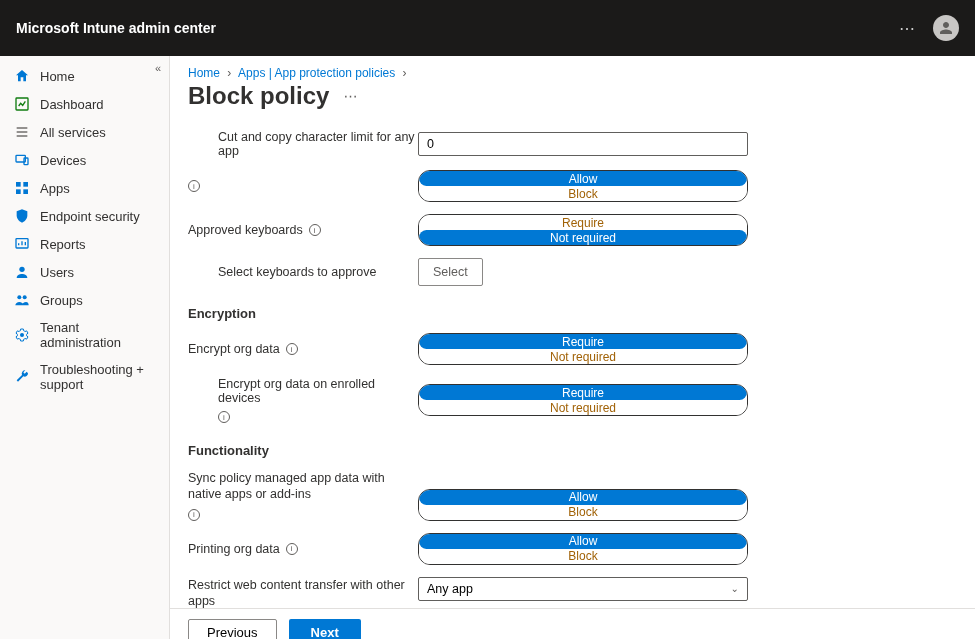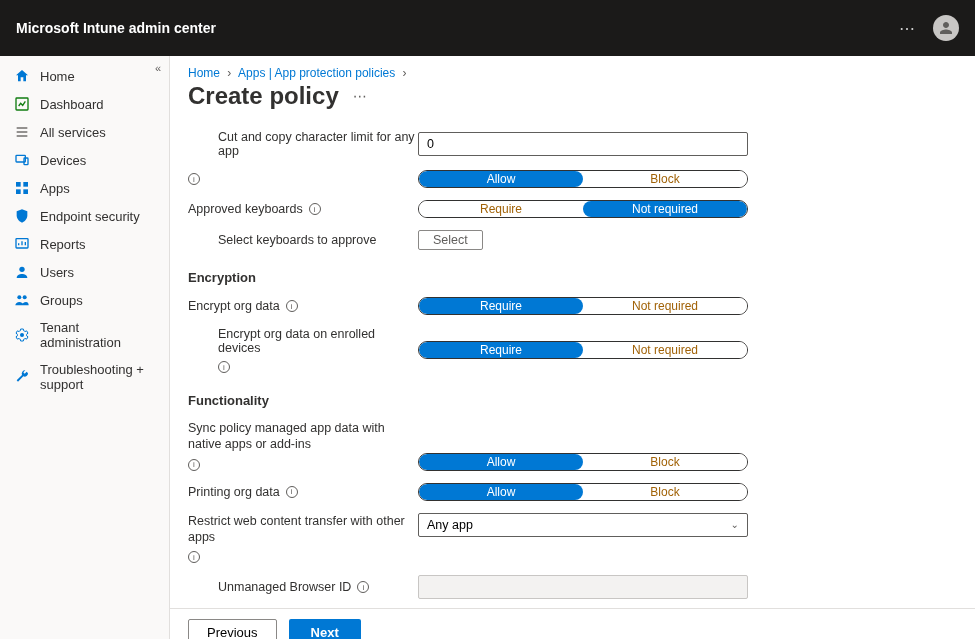--- a/index.html
+++ b/index.html
@@ -38,24 +38,24 @@
   .info-icon { width: 12px; height: 12px; border: 1px solid #605e5c; border-radius: 50%; display: inline-flex; align-items: center; justify-content: center; font-size: 8px; color: #605e5c; cursor: pointer; flex-shrink: 0; }
   .form-control-col { width: 330px; }
   .section-head { font-size: 13px; font-weight: 600; padding: 14px 0 6px 0; color: #323130; }
 
   .text-input { width: 100%; height: 24px; border: 1px solid #605e5c; border-radius: 2px; padding: 0 8px; font-size: 12.5px; background: #fff; }
   .text-input:disabled { background: #f3f2f1; border-color: #c8c6c4; }
 
   .select { width: 100%; height: 24px; border: 1px solid #605e5c; border-radius: 2px; padding: 0 8px; font-size: 12.5px; background: #fff; display: flex; align-items: center; justify-content: space-between; cursor: pointer; }
   .select .chev { font-size: 10px; color: #605e5c; }
 
-  .btn-secondary { height: 20px; padding: 0 14px; border: 1px solid #8a8886; border-radius: 2px; background: #fff; font-size: 12.5px; color: #605e5c; cursor: pointer; }
-
-  
-  .pill { width: 100%; height: 18px; border: 1px solid #323130; border-radius: 12px; display: flex; overflow: hidden; }
+  .btn-secondary { height: 28px; padding: 0 14px; border: 1px solid #8a8886; border-radius: 2px; background: #fff; font-size: 12.5px; color: #605e5c; cursor: pointer; }
+
+  
+  .pill { width: 100%; height: 32px; border: 1px solid #323130; border-radius: 12px; display: flex; overflow: hidden; flex-direction: column; }
   .pill .seg { flex: 1; display: flex; align-items: center; justify-content: center; font-size: 12px; cursor: pointer; color: #a16207; background: #fff; }
   .pill .seg.active { background: #0078d4; color: #fff; border-radius: 11px; }
 
   
   .footer { border-top: 1px solid #e1dfdd; padding: 10px 18px; display: flex; gap: 12px; }
   .btn-prev { height: 26px; padding: 0 18px; border: 1px solid #8a8886; border-radius: 2px; background: #fff; font-size: 13px; cursor: pointer; }
   .btn-next { height: 26px; padding: 0 22px; border: none; border-radius: 2px; background: #0078d4; color: #fff; font-size: 13px; font-weight: 600; cursor: pointer; }
 
 </style>
 </head>
@@ -180,21 +180,21 @@
   </div>
 
   <div class="main">
     <div class="breadcrumb">
       <a href="#">Home</a>
       <span class="sep">›</span>
       <a href="#">Apps | App protection policies</a>
       <span class="sep">›</span>
     </div>
     <div class="page-title-row">
-      <div class="page-title">Create policy</div>
+      <div class="page-title">Block policy</div>
       <div class="page-title-dots">⋯</div>
     </div>
 
     <div class="form-scroll">
 
       <div class="form-row">
         <div class="form-label indent">Cut and copy character limit for any app</div>
         <div class="form-control-col">
           <input class="text-input" value="0" style="">
         </div>

